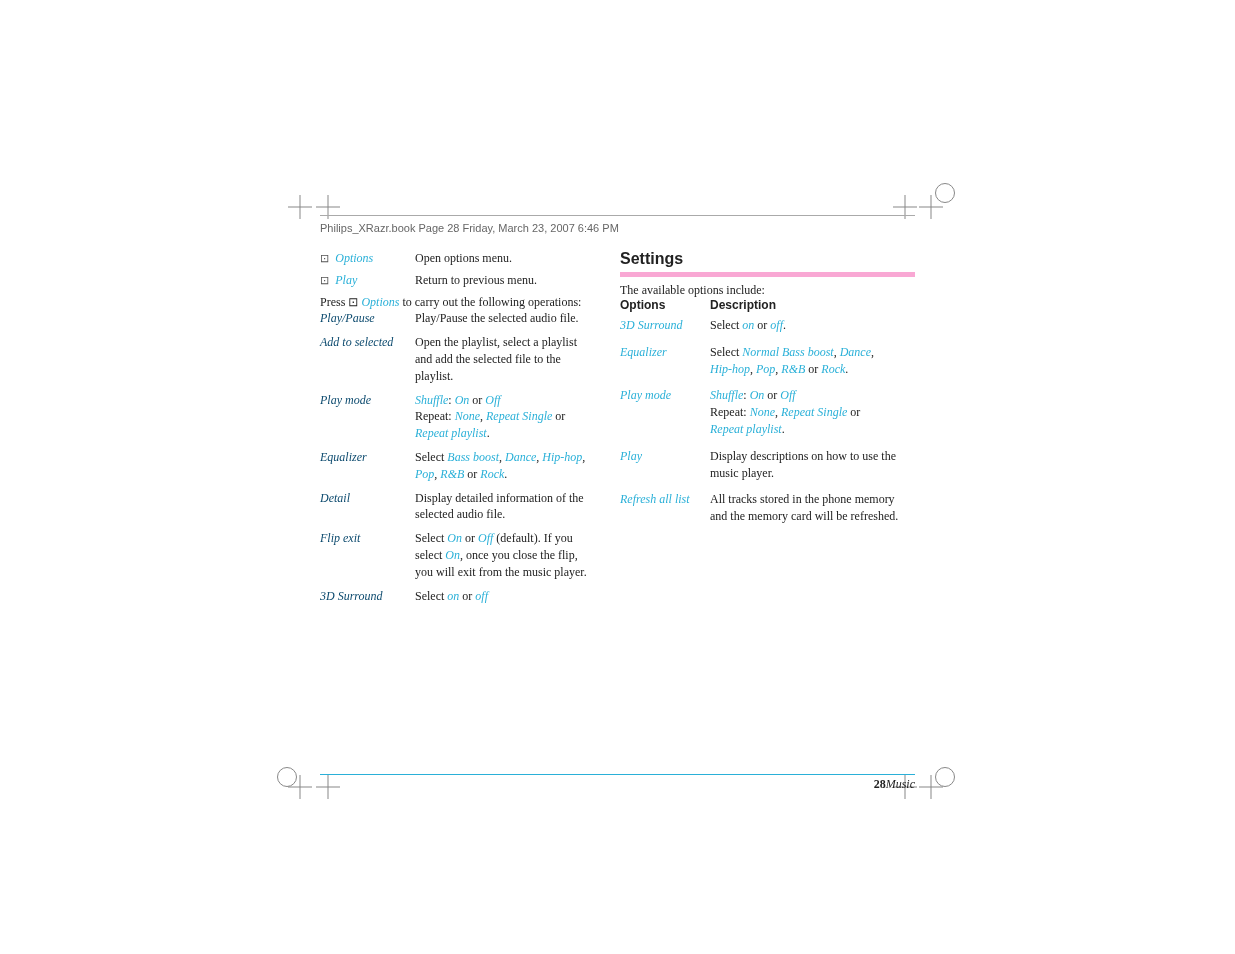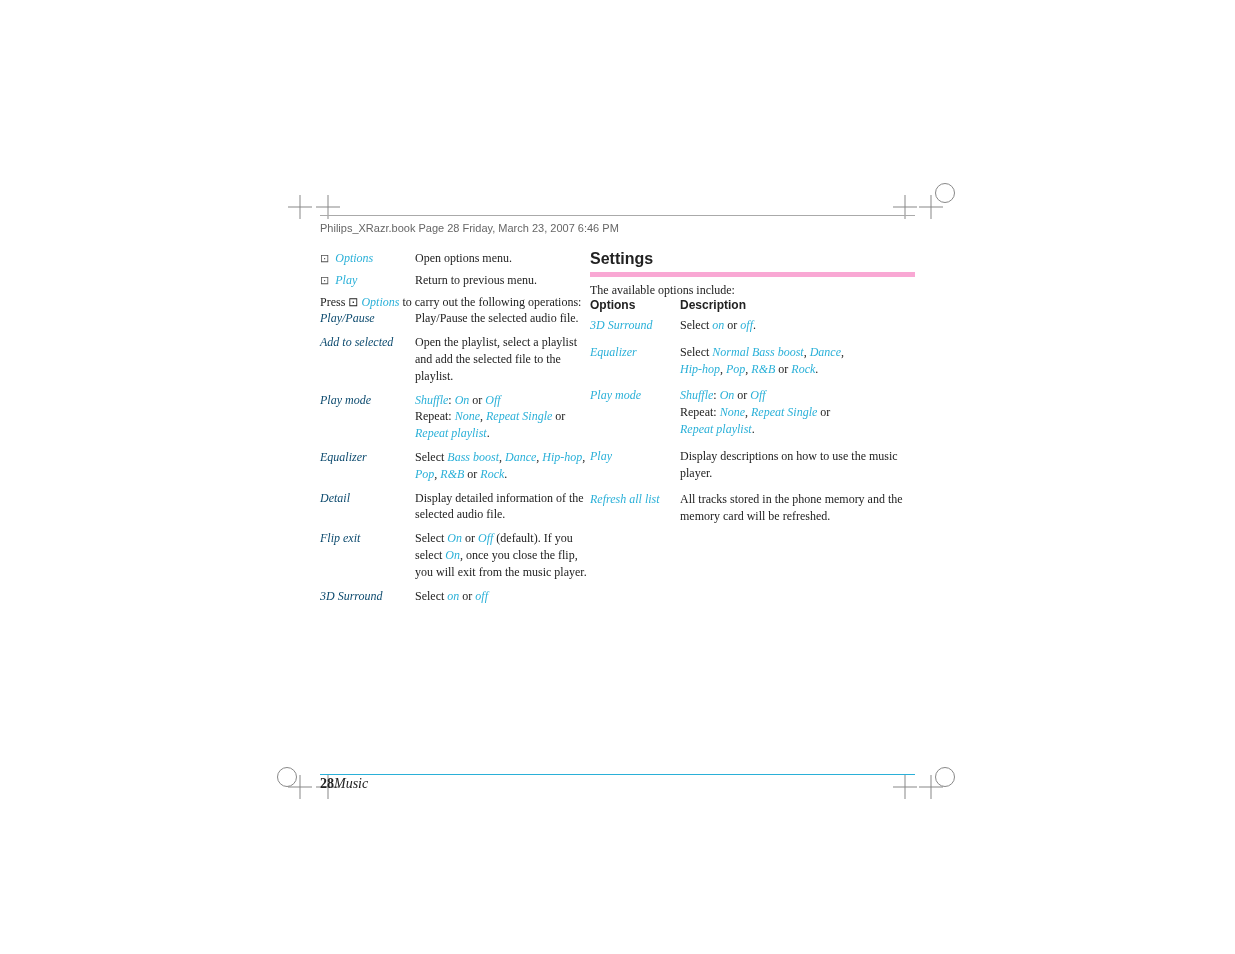--- a/index.html
+++ b/index.html
@@ -92,39 +92,40 @@
       border-top: 1.5px solid #2ab0d8;
     }
 
     
     .footer {
       position: absolute;
       bottom: 162px;
       left: 320px;
       right: 320px;
       display: flex;
-      justify-content: flex-start;
-      font-size: 14px;
+      justify-content: flex-end;
+      font-size: 12px;
       font-family: "Times New Roman", Times, serif;
     }
     .footer-page {
       font-weight: bold;
     }
     .footer-title {
       font-style: italic;
     }
 
     
     .content-area {
       position: absolute;
       top: 250px;
       left: 320px;
       right: 320px;
       bottom: 195px;
       display: flex;
+      gap: 30px;
     }
 
     
     .left-col {
       width: 270px;
       flex-shrink: 0;
     }
 
     
     .right-col {

